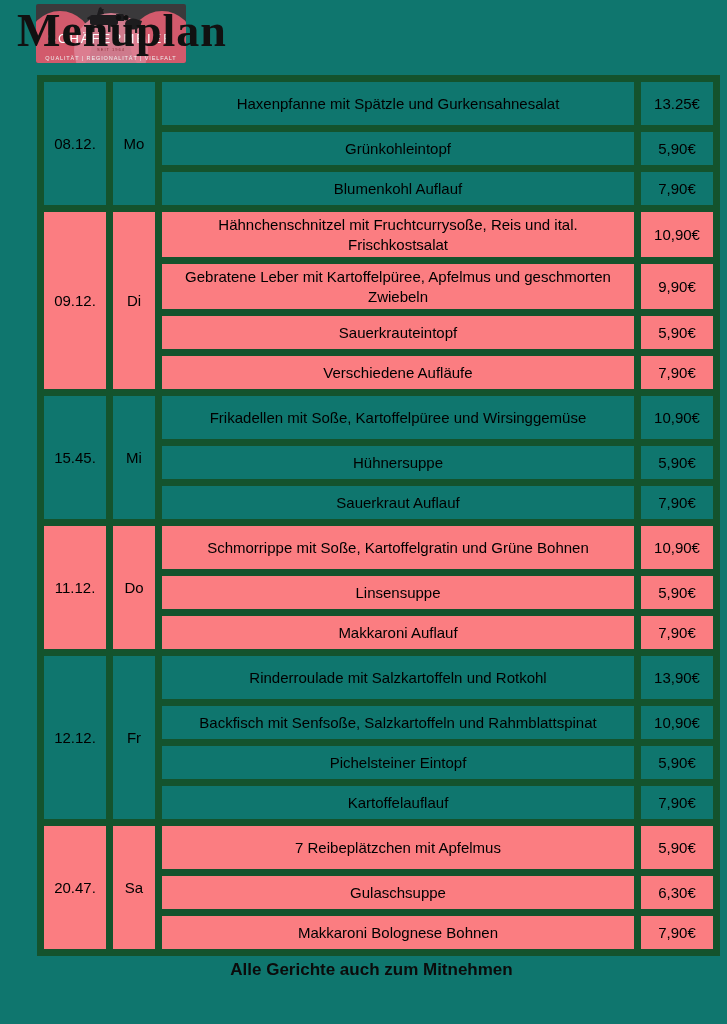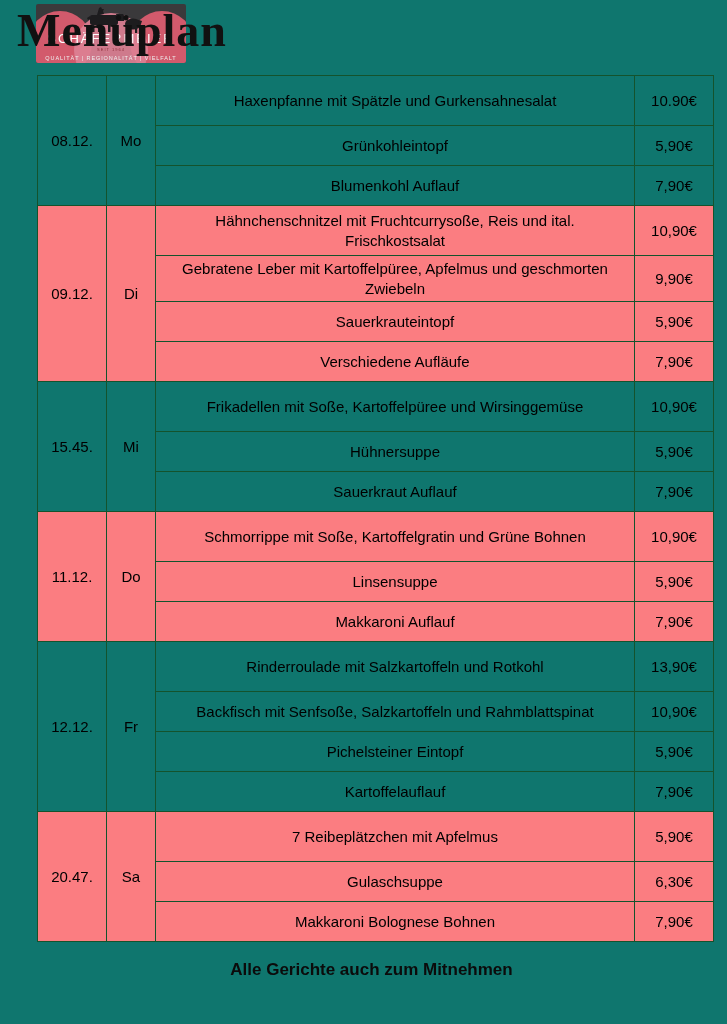--- a/index.html
+++ b/index.html
@@ -41,21 +41,21 @@
     font-size:46px; line-height:58px; color:#111; letter-spacing:1px;
   }
 
   
   .menu-table {
     position:absolute; top:75px; left:37px; width:676px;
     border-collapse:collapse; table-layout:fixed;
     border:1.5px solid #000;
   }
   .menu-table td {
-    border:1px solid #14532d; text-align:center; vertical-align:middle;
+    border:7px solid #14532d; text-align:center; vertical-align:middle;
     font-size:15px; line-height:1.3; padding:3px 8px; color:#000;
   }
   .menu-table tr { height:40px; }
   .menu-table tr.row-0 { height:50px; }
   .date-cell, .day-cell { font-size:15.5px; }
   .menu-table tr.pink td { background:var(--highlight,#fb7d81); }
 
   
   .footer {
     position:absolute; top:958px; left:0; width:100%;
@@ -107,21 +107,21 @@
       <col style="width:69px">
         <col style="width:49px">
         <col style="width:479px">
         <col style="width:79px">
     </colgroup>
     <tbody>
         <tr class="row-0">
           <td class="date-cell" rowspan="3">08.12.</td>
           <td class="day-cell" rowspan="3">Mo</td>
           <td class="dish-cell">Haxenpfanne mit Spätzle und Gurkensahnesalat</td>
-          <td class="price-cell">10.90€</td>
+          <td class="price-cell">13.25€</td>
         </tr>
         <tr class="">
           <td class="dish-cell">Grünkohleintopf</td>
           <td class="price-cell">5,90€</td>
         </tr>
         <tr class="">
           <td class="dish-cell">Blumenkohl Auflauf</td>
           <td class="price-cell">7,90€</td>
         </tr>
         <tr class="pink row-0">

